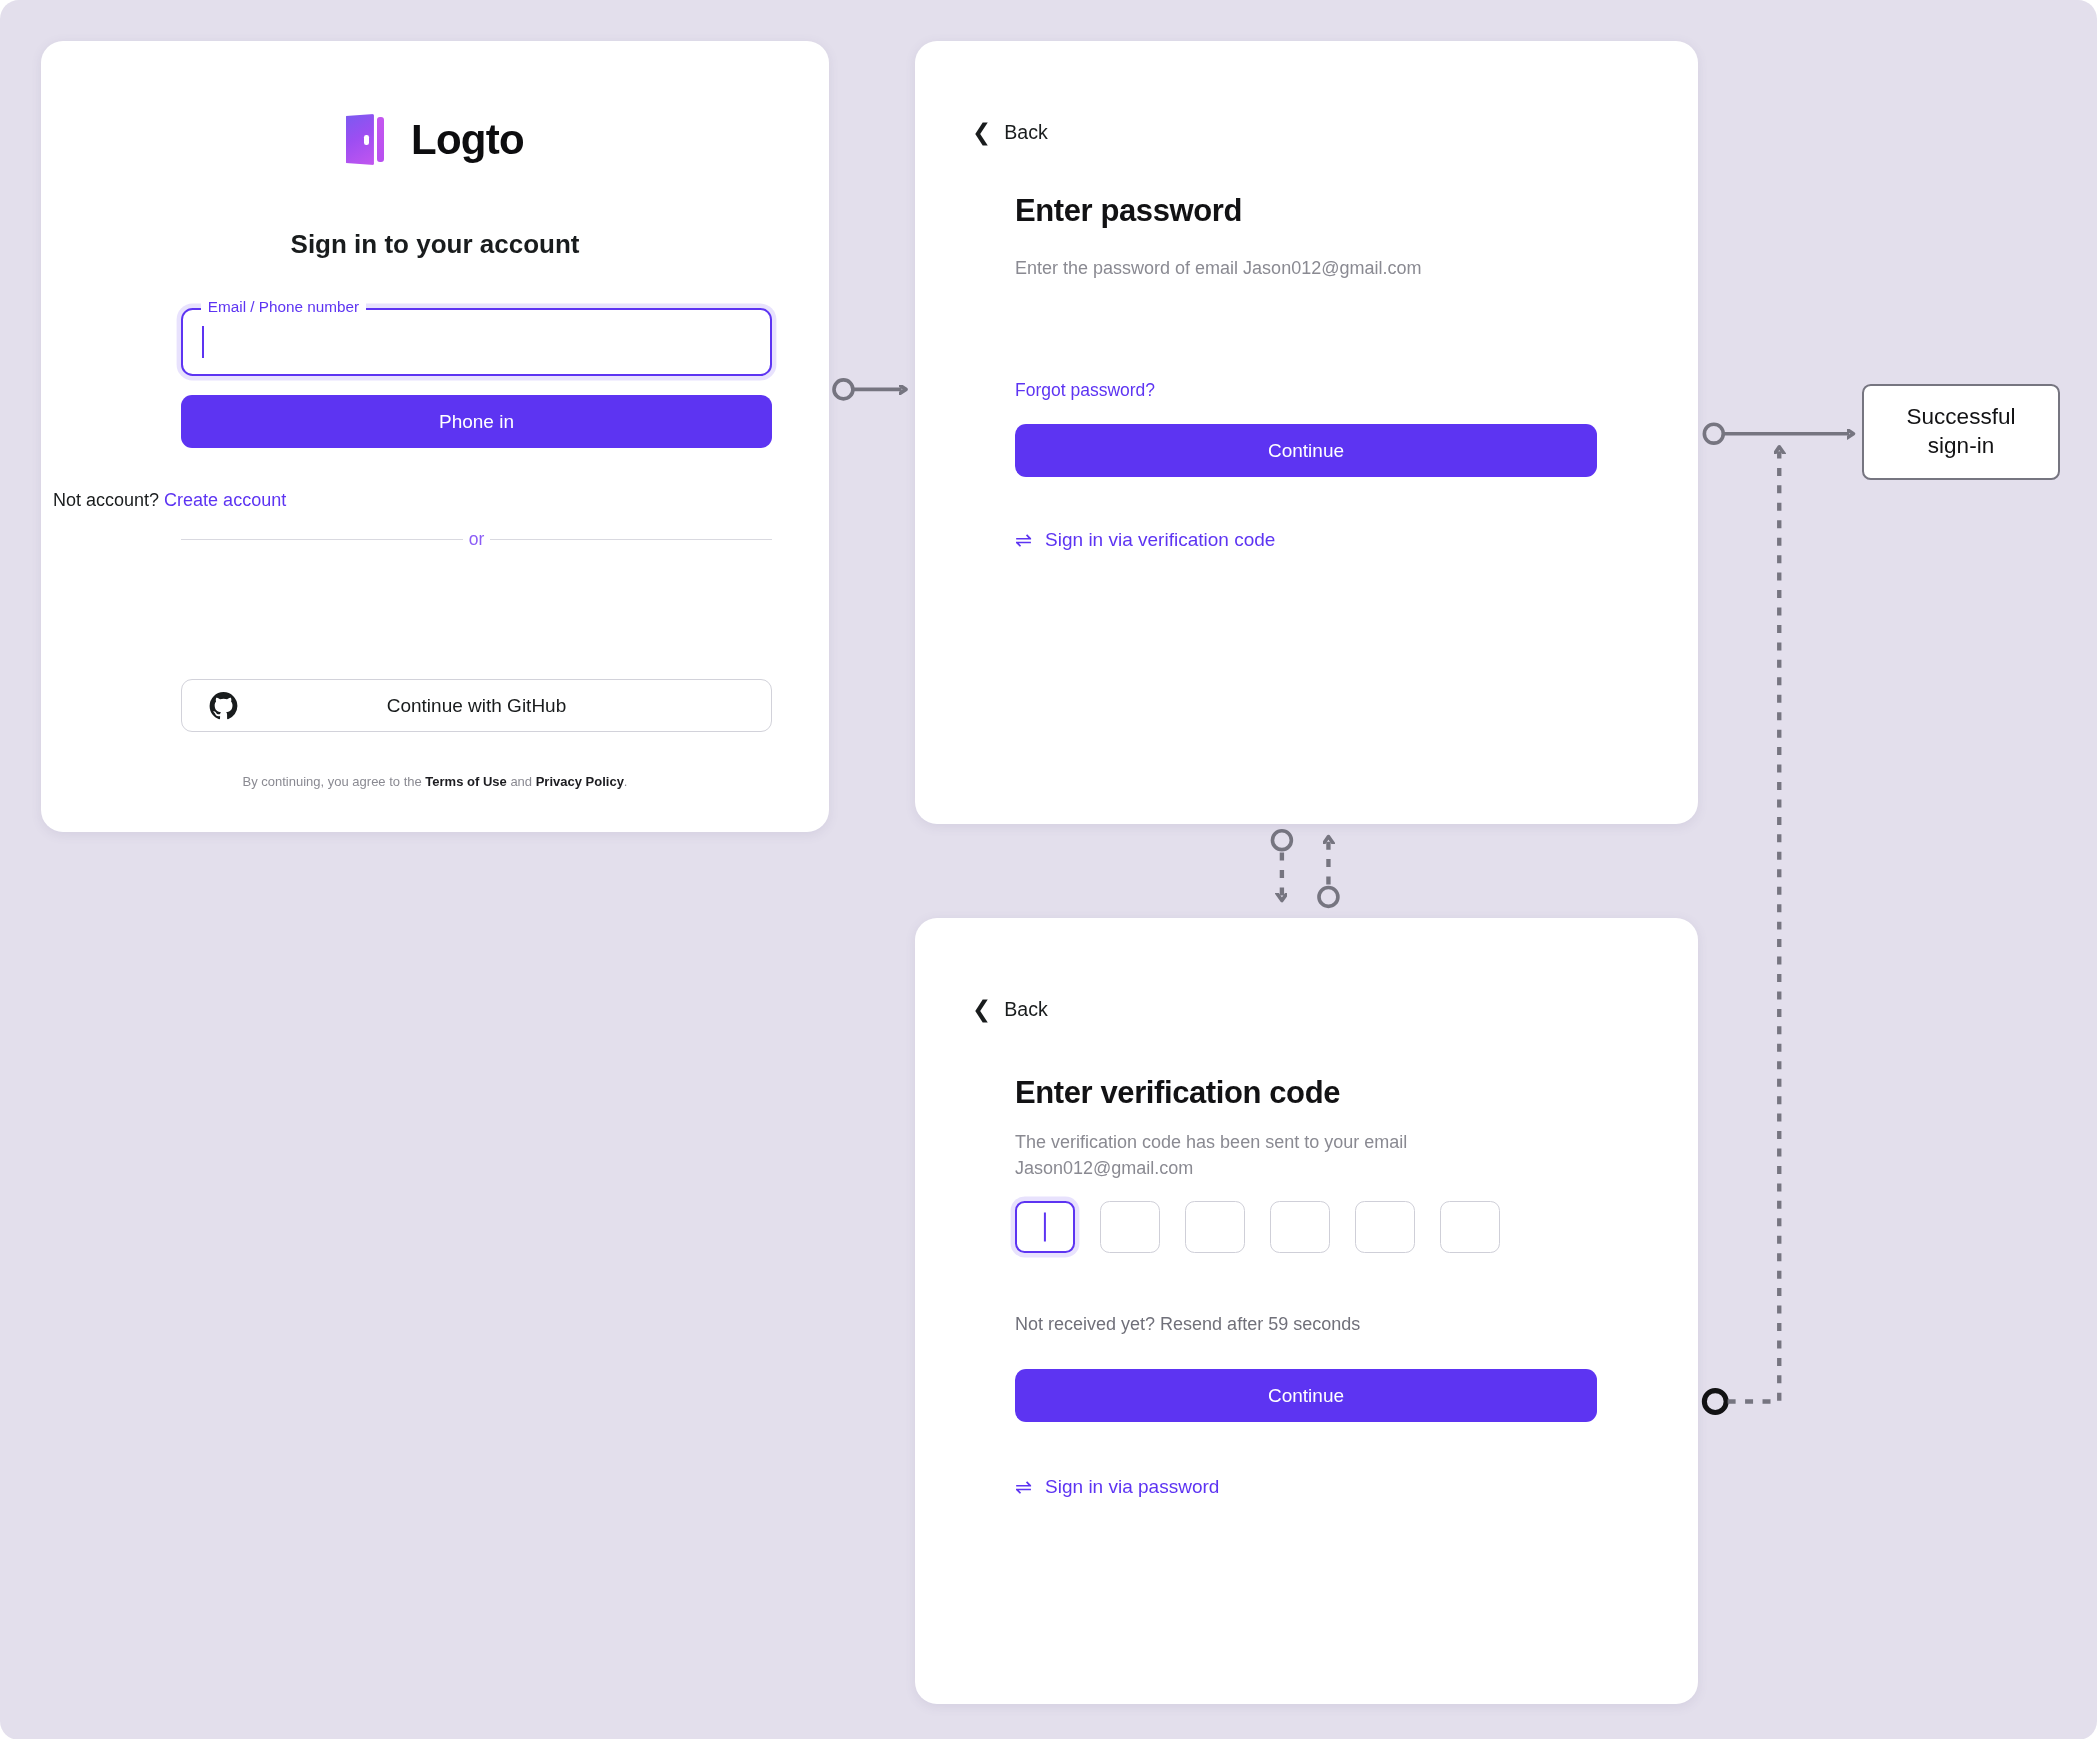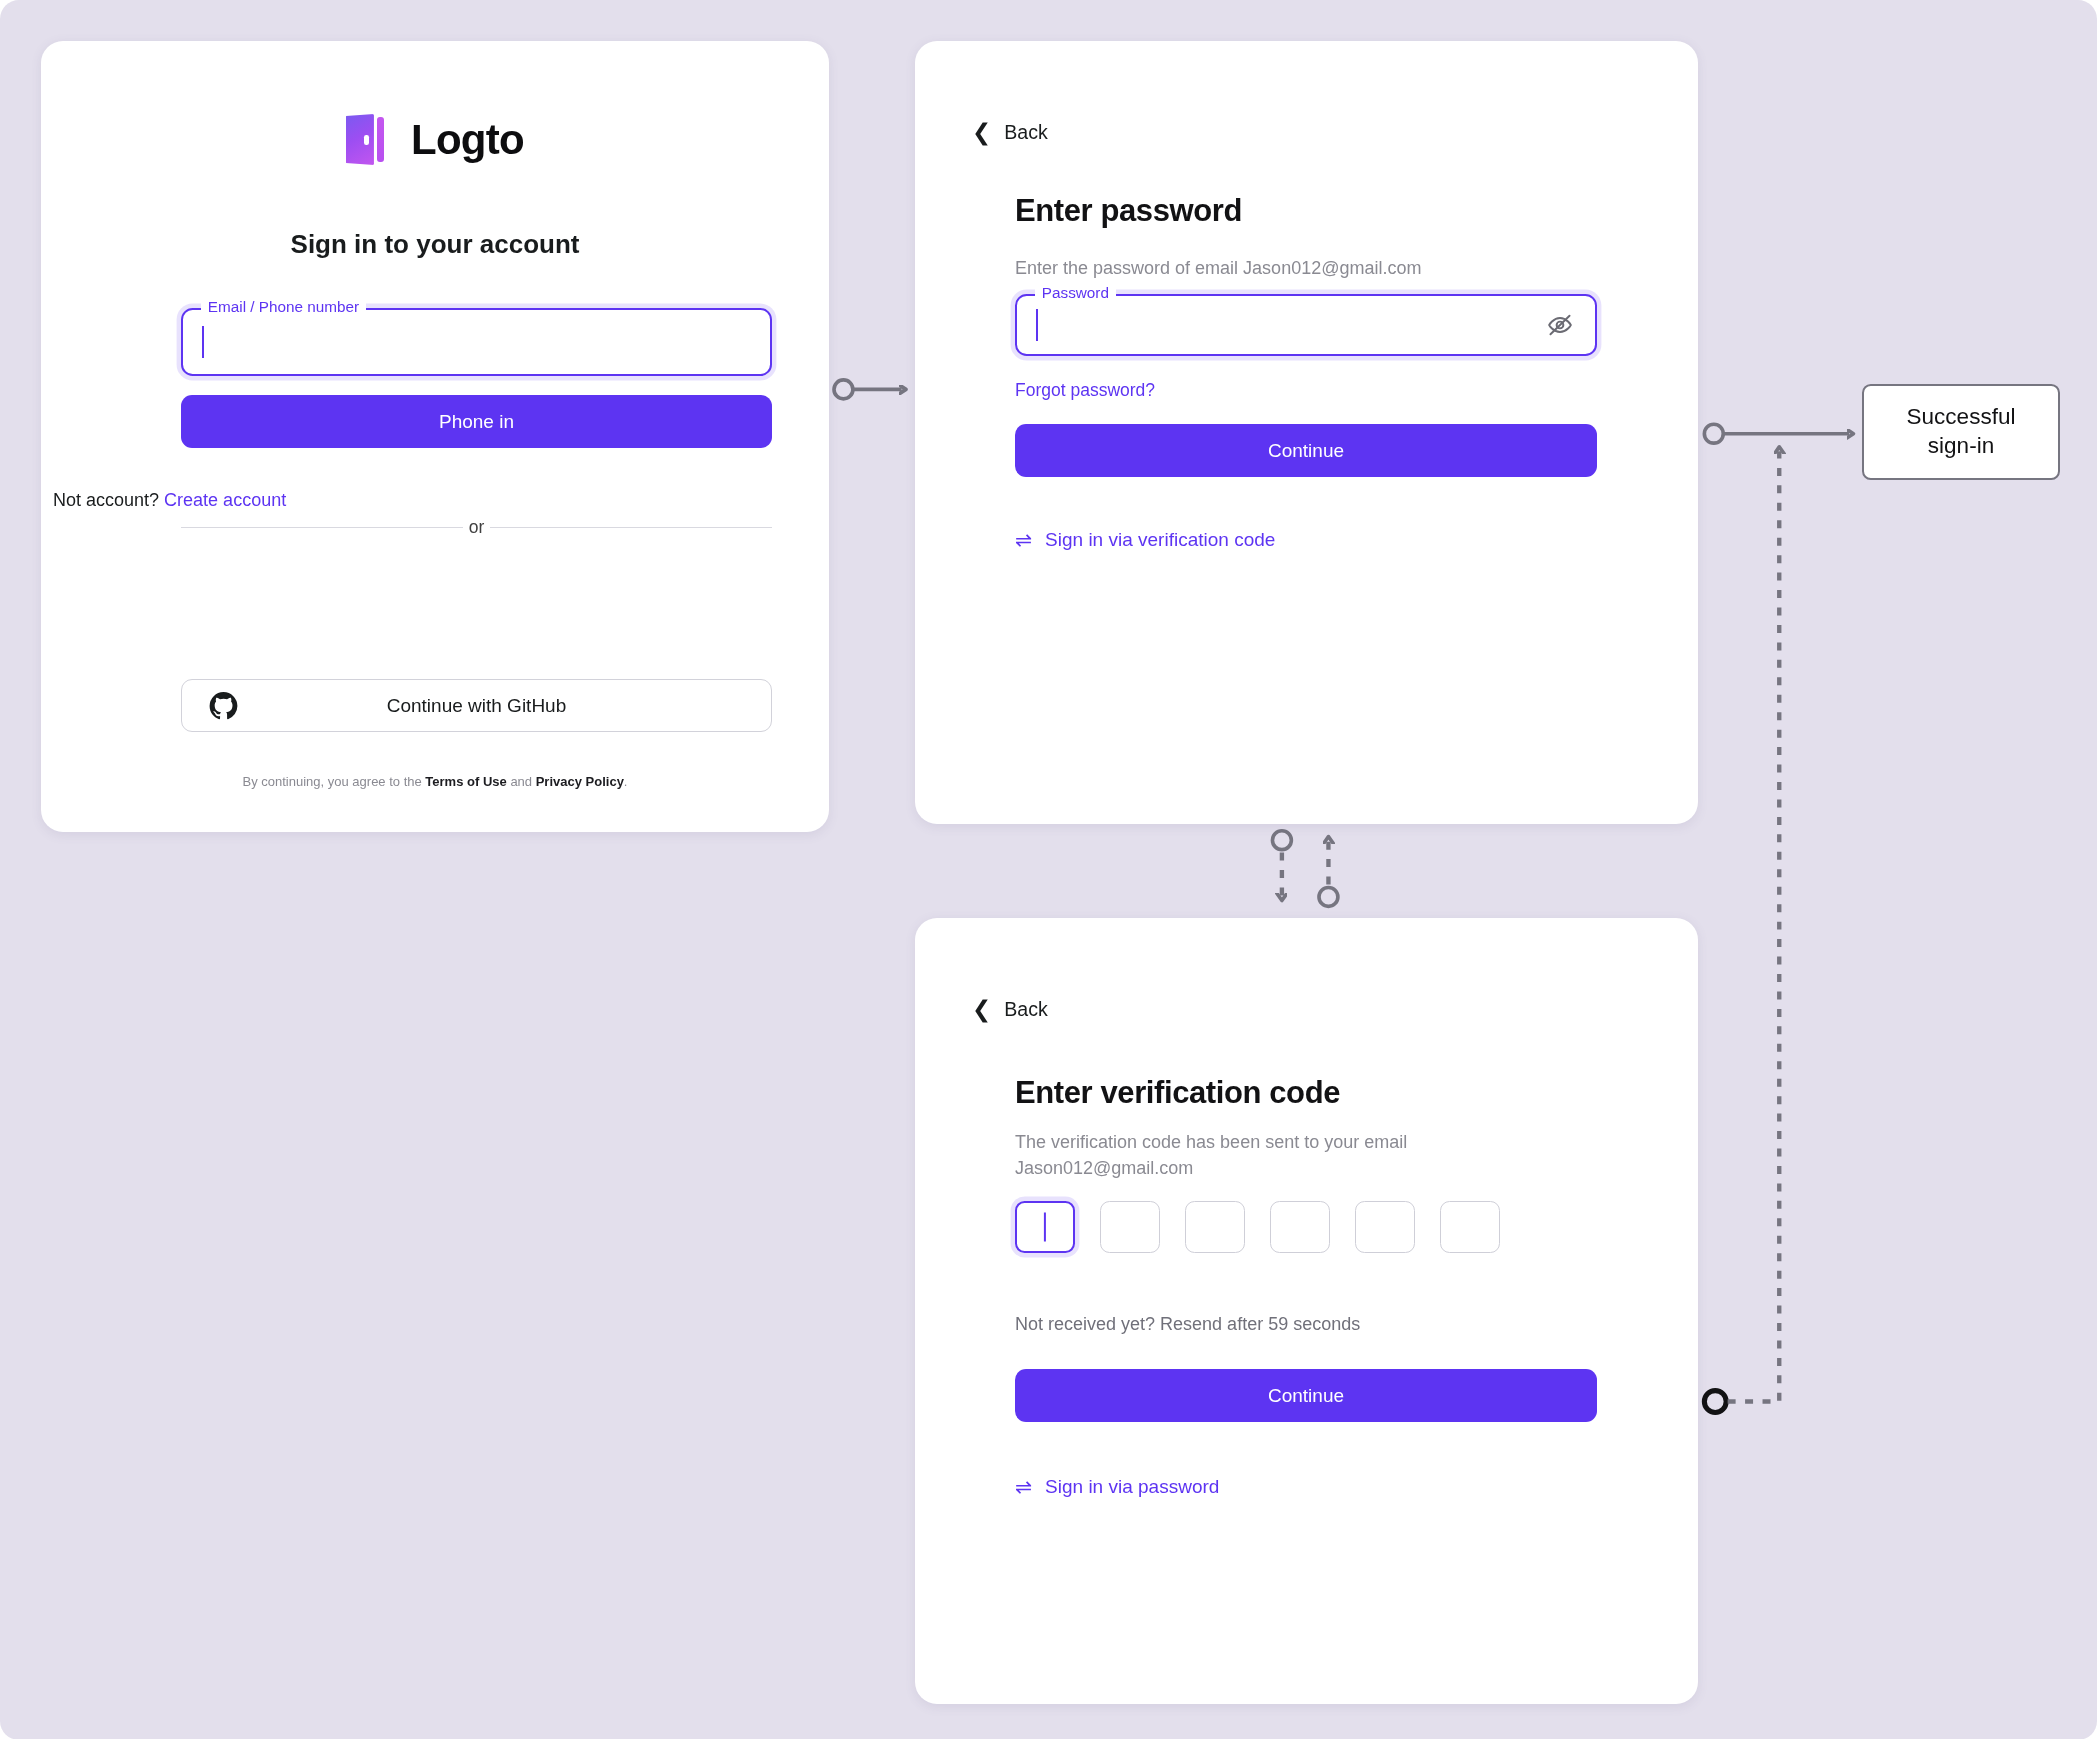--- a/index.html
+++ b/index.html
@@ -133,23 +133,23 @@
     position: absolute;
     left: 12px; right: 0; top: 449px;
     text-align: left;
     font-size: 18px;
     color: #191c1d;
   }
   .create-row .link { color: #5d34f2; cursor: pointer; }
 
   .or-row {
     position: absolute;
-    left: 140px; top: 476px; width: 591px;
+    left: 140px; top: 488px; width: 591px;
     display: flex; align-items: center; gap: 6px;
-    color: #404040;
+    color: #8b5cf6;
     font-size: 17.5px;
   }
   .or-row .rule { flex: 1; height: 0.7px; background: #d9d9e0; }
 
   .btn-social {
     position: absolute;
     left: 140px;
     width: 591px; height: 53px;
     background: #ffffff;
     border: 1.1px solid #d2d2da;
@@ -385,31 +385,20 @@
   <div class="card" id="card-password">
     <div class="back-btn">
       <span class="chev">❮</span>
       <span class="blabel">Back</span>
     </div>
   </div>
 
   <div class="step-title" id="pw-title" style="position:absolute;left:1015px;">Enter password</div>
   <div class="step-sub" id="pw-sub" style="position:absolute;left:1015px;">Enter the password of email Jason012@gmail.com</div>
 
-  <div class="field" id="field-password">
-    <span class="legend">Password</span>
-    <span class="caret"></span>
-    <span class="eye-btn">
-      <svg width="26" height="26" viewBox="0 0 24 24" fill="none" stroke="#6b6b73" stroke-width="1.8" stroke-linecap="round" stroke-linejoin="round">
-        <path d="M2 12s3.6-6.5 10-6.5S22 12 22 12s-3.6 6.5-10 6.5S2 12 2 12z"></path>
-        <circle cx="12" cy="12" r="3.1"></circle>
-        <line x1="3.2" y1="20.6" x2="20.8" y2="3.4"></line>
-      </svg>
-    </span>
-  </div>
 
   <div class="inline-link" id="forgot-password">Forgot password?</div>
 
   <button class="btn-primary" id="btn-continue-pw">Continue</button>
 
   <div class="swap-link" id="swap-to-code">
     <span class="swapicon">⇌</span>
     <span>Sign in via verification code</span>
   </div>
 

